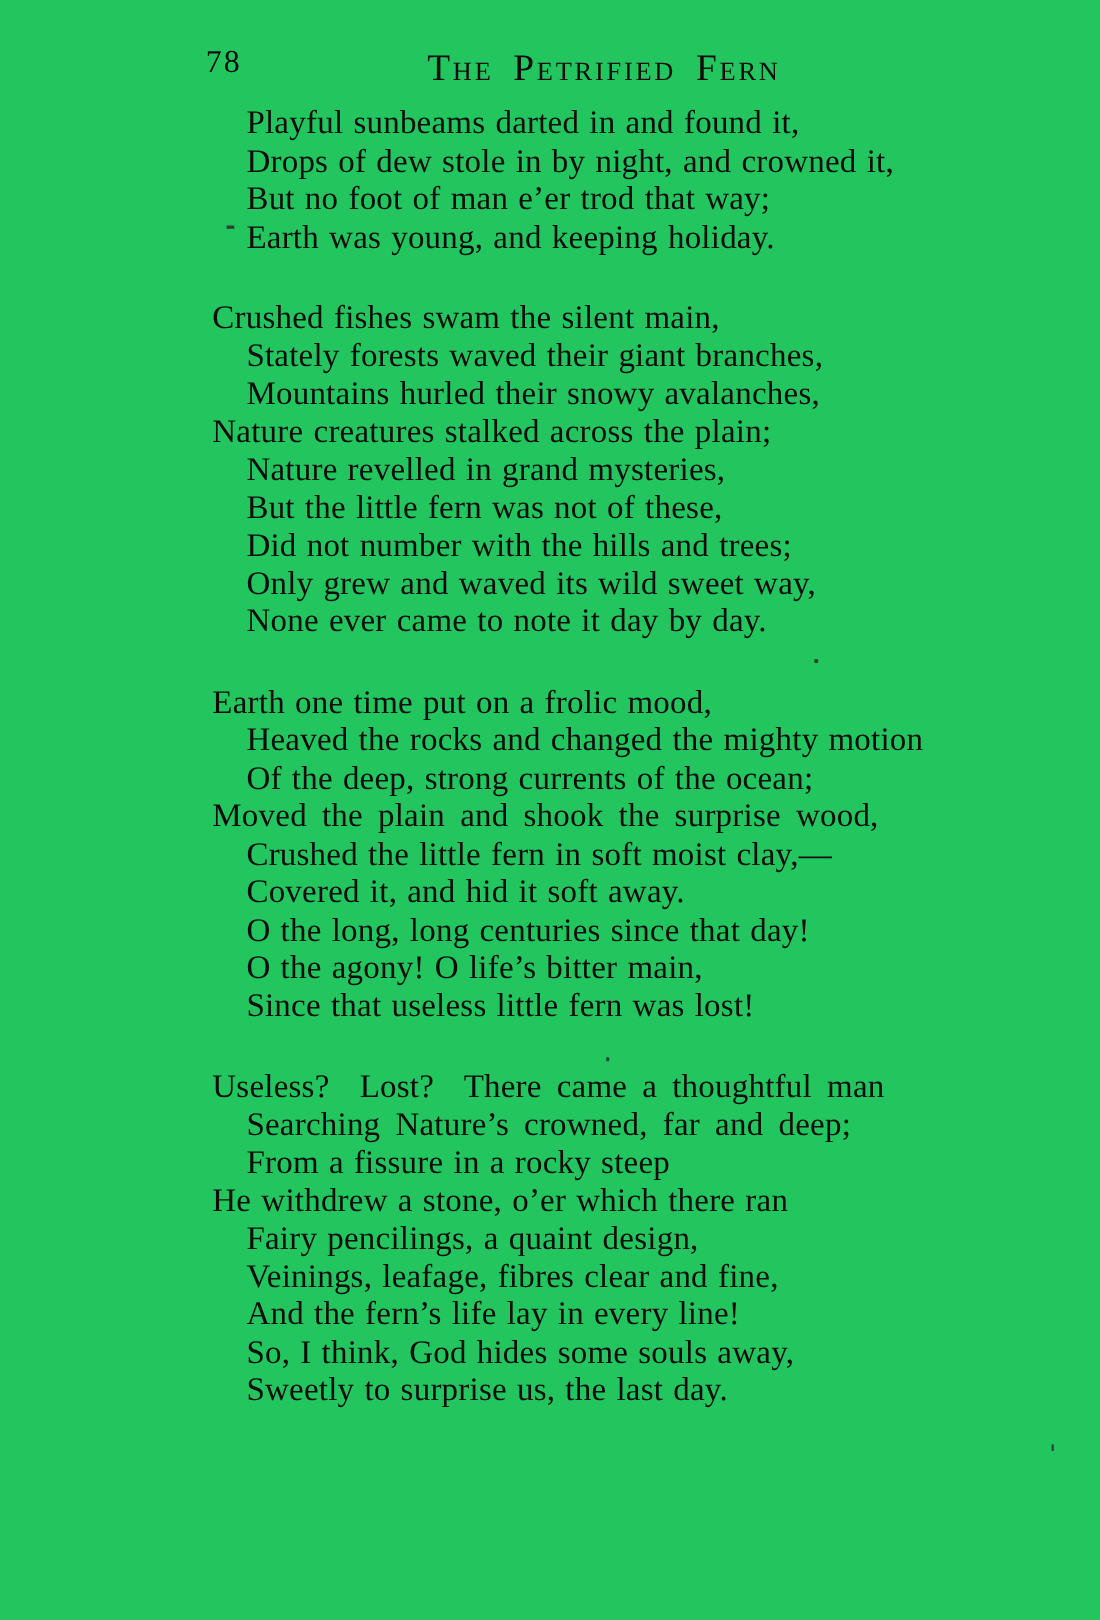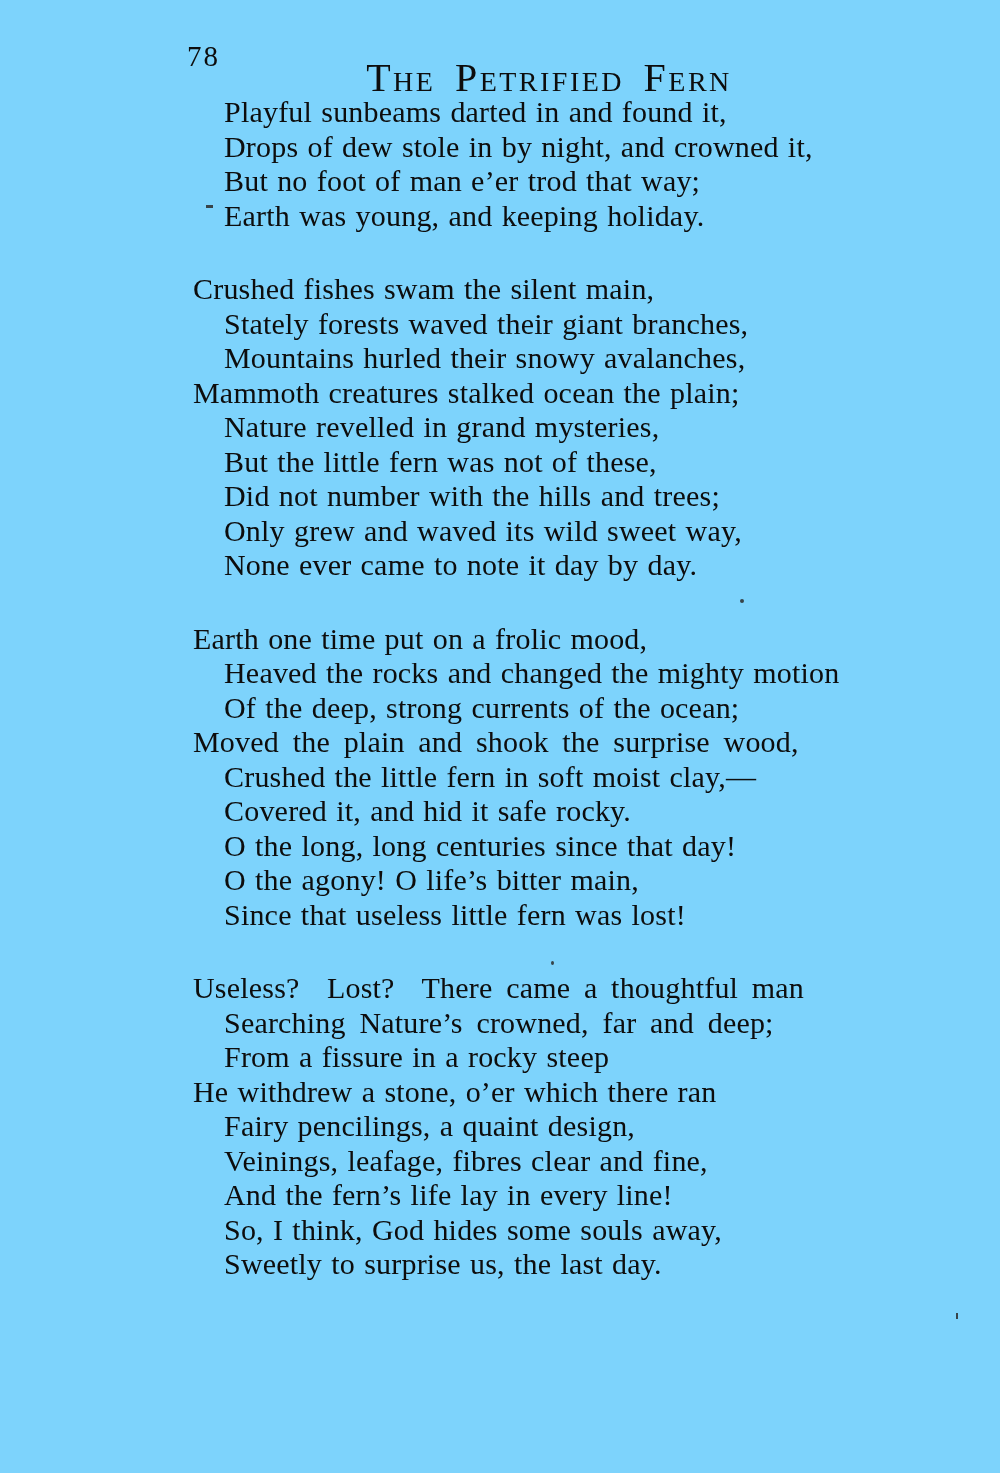--- a/index.html
+++ b/index.html
@@ -4,21 +4,21 @@
 <style>
   html, body {
     margin: 0;
     padding: 0;
     background: #e8e8e8;
   }
   .page {
     position: relative;
     width: 1000px;
     height: 1473px;
-    background: #7dd3fc;
+    background: #22c55e;
     overflow: hidden;
     font-family: "Liberation Serif", "DejaVu Serif", serif;
     color: #0d0d0d;
   }
   .page-header {
     position: absolute;
     top: 38px;
     left: 0;
     width: 100%;
     height: 40px;
@@ -26,23 +26,23 @@
   .page-number {
     position: absolute;
     left: 187px;
     top: 2px;
     font-size: 29px;
     letter-spacing: 2px;
   }
   .running-title {
     position: absolute;
     left: 549px;
-    top: 16px;
+    top: 6px;
     transform: translateX(-50%);
-    font-size: 40px;
+    font-size: 34px;
     font-variant: small-caps;
     letter-spacing: 2.5px;
     word-spacing: 7px;
     white-space: nowrap;
   }
   .poem {
     position: absolute;
     left: 193px;
     top: 95px;
     width: 760px;
@@ -84,34 +84,34 @@
       <div class="stanza">
         <div class="line indent">Playful sunbeams darted in and found it,</div>
         <div class="line indent">Drops of dew stole in by night, and crowned it,</div>
         <div class="line indent">But no foot of man e’er trod that way;</div>
         <div class="line indent">Earth was young, and keeping holiday.</div>
       </div>
       <div class="stanza">
         <div class="line">Crushed fishes swam the silent main,</div>
         <div class="line indent">Stately forests waved their giant branches,</div>
         <div class="line indent">Mountains hurled their snowy avalanches,</div>
-        <div class="line">Mammoth creatures stalked ocean the plain;</div>
+        <div class="line">Nature creatures stalked across the plain;</div>
         <div class="line indent">Nature revelled in grand mysteries,</div>
         <div class="line indent">But the little fern was not of these,</div>
         <div class="line indent">Did not number with the hills and trees;</div>
         <div class="line indent">Only grew and waved its wild sweet way,</div>
         <div class="line indent">None ever came to note it day by day.</div>
       </div>
       <div class="stanza">
         <div class="line">Earth one time put on a frolic mood,</div>
         <div class="line indent">Heaved the rocks and changed the mighty motion</div>
         <div class="line indent">Of the deep, strong currents of the ocean;</div>
         <div class="line spread">Moved the plain and shook the surprise wood,</div>
         <div class="line indent">Crushed the little fern in soft moist clay,—</div>
-        <div class="line indent">Covered it, and hid it safe rocky.</div>
+        <div class="line indent">Covered it, and hid it soft away.</div>
         <div class="line indent">O the long, long centuries since that day!</div>
         <div class="line indent">O the agony! O life’s bitter main,</div>
         <div class="line indent">Since that useless little fern was lost!</div>
       </div>
       <div class="stanza">
         <div class="line spread">Useless?  Lost?  There came a thoughtful man</div>
         <div class="line indent spread">Searching Nature’s crowned, far and deep;</div>
         <div class="line indent">From a fissure in a rocky steep</div>
         <div class="line">He withdrew a stone, o’er which there ran</div>
         <div class="line indent">Fairy pencilings, a quaint design,</div>

